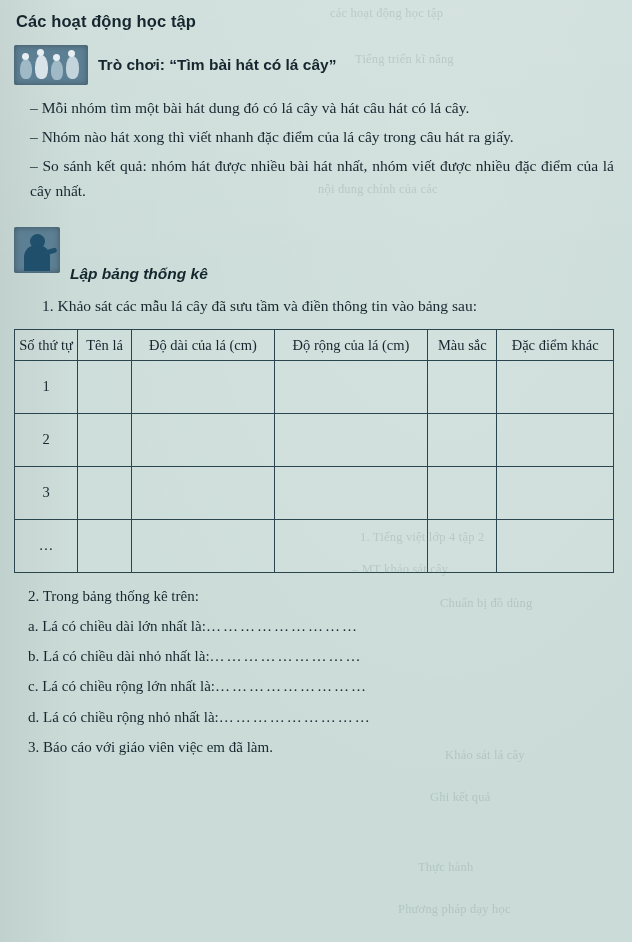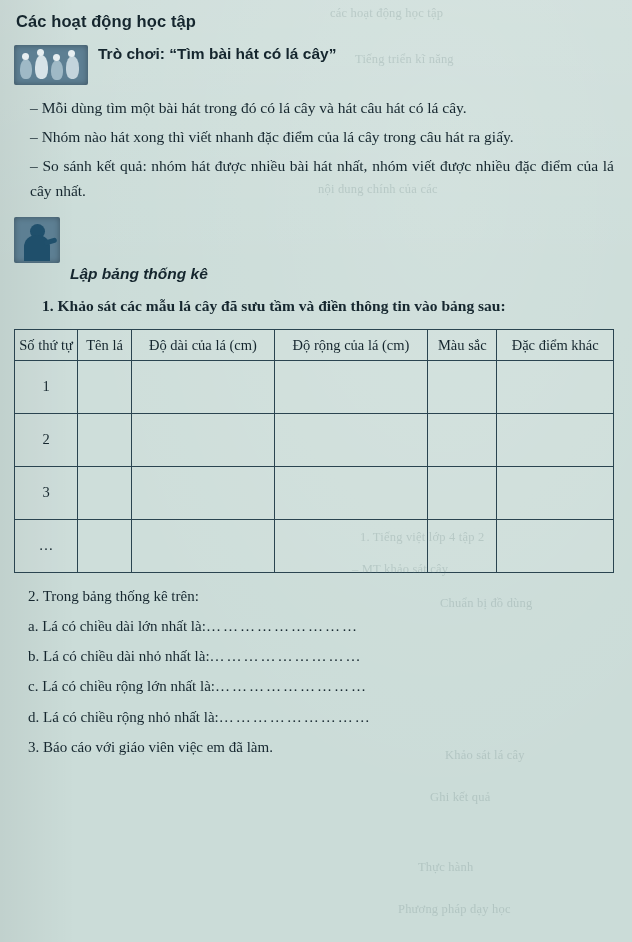--- a/index.html
+++ b/index.html
@@ -41,20 +41,21 @@
     font-family: "Liberation Sans", sans-serif;
     font-size: 16.5px;
     font-weight: bold;
     margin: 2px 0 14px 2px;
     color: #15262e;
     letter-spacing: .1px;
   }
 
   .activity-head {
     display: flex;
+    align-items: center;
     gap: 10px;
     margin: 0 0 10px 0;
   }
   .thumb {
     width: 74px;
     height: 40px;
     flex: 0 0 auto;
     background: #5d7f93;
     border-radius: 2px;
     position: relative;
@@ -193,34 +194,34 @@
         <span class="fig f3"></span>
         <span class="fig f4"></span>
       <span class="head h1"></span>
         <span class="head h2"></span>
         <span class="head h3"></span>
         <span class="head h4"></span>
     </div>
     <div class="game-title">Trò chơi: “Tìm bài hát có lá cây”</div>
   </div>
 
-  <p class="body-text dash indent">– Mỗi dùng tìm một bài hát trong đó có lá cây và hát câu hát có lá cây.</p>
+  <p class="body-text dash indent">– Mỗi nhóm tìm một bài hát dung đó có lá cây và hát câu hát có lá cây.</p>
   <p class="body-text dash indent">– Nhóm nào hát xong thì viết nhanh đặc điểm của lá cây trong câu hát ra giấy.</p>
   <p class="body-text dash indent">– So sánh kết quả: nhóm hát được nhiều bài hát nhất, nhóm viết được nhiều đặc điểm của lá cây nhất.</p>
 
   <div class="activity-head" style="margin-top:14px;">
     <div class="thumb small">
       <span class="headb"></span>
         <span class="body"></span>
         <span class="arm"></span>
     </div>
     <div class="sub-title">Lập bảng thống kê</div>
   </div>
 
-  <p class="body-text" style="padding-left:28px;font-weight:bold;">1. Khảo sát các mẫu lá cây đã sưu tầm và điền thông tin vào bảng sau:</p>
+  <p class="body-text" style="padding-left:28px;">1. Khảo sát các mẫu lá cây đã sưu tầm và điền thông tin vào bảng sau:</p>
 
   <table class="survey">
     <thead>
       <tr>
         <th class="num">Số thứ tự</th>
         <th>Tên lá</th>
         <th>Độ dài của lá (cm)</th>
         <th>Độ rộng của lá (cm)</th>
         <th>Màu sắc</th>
         <th>Đặc điểm khác</th>

